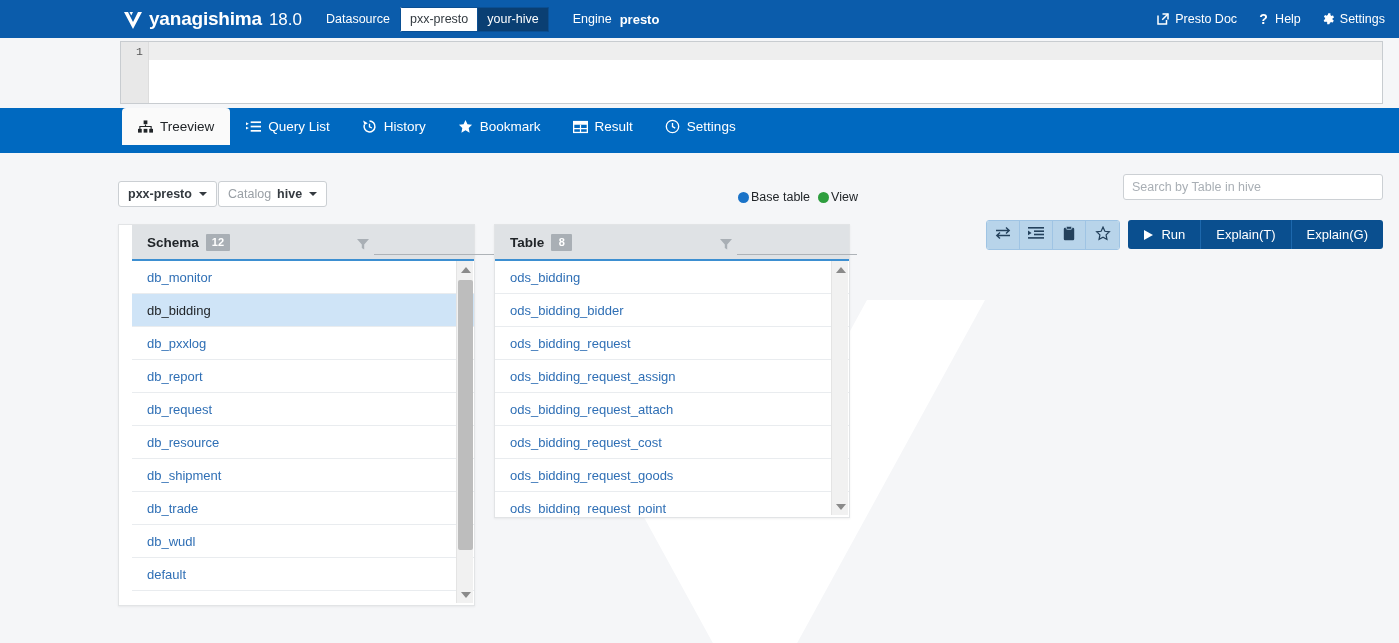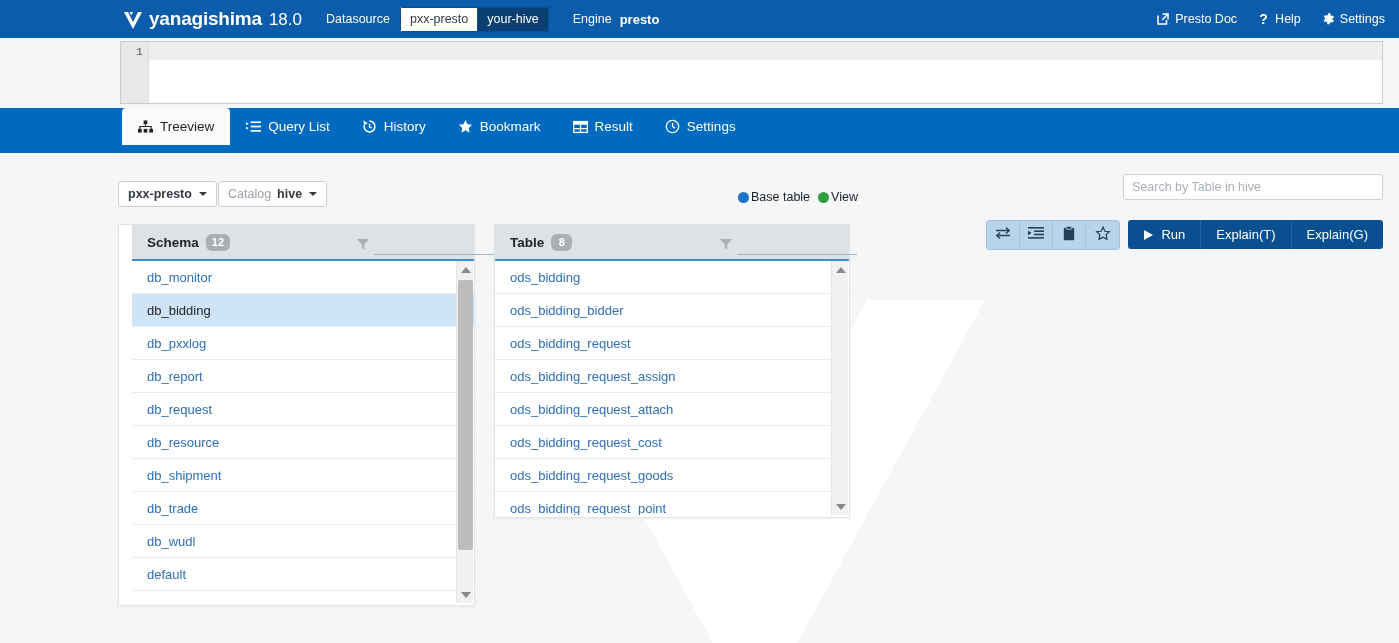--- a/index.html
+++ b/index.html
@@ -228,21 +228,21 @@
     border-bottom: 2px solid #3d8fd1;
     display: flex; align-items: center;
     padding-left: 15px;
   }
   .panel-head .title { font-size: 13.5px; font-weight: bold; color: #212529; }
   .badge {
     display: inline-flex; align-items: center; justify-content: center;
     min-width: 21px; height: 17px;
     background: #a9afb5;
     color: #ffffff;
-    border-radius: 6px;
+    border-radius: 1px;
     font-size: 11px;
     font-weight: bold;
     margin-left: 7px;
     padding: 0 6px;
   }
   .filter-wrap {
     position: absolute;
     left: 224px; bottom: 4px;
     display: flex; align-items: flex-end;
   }

